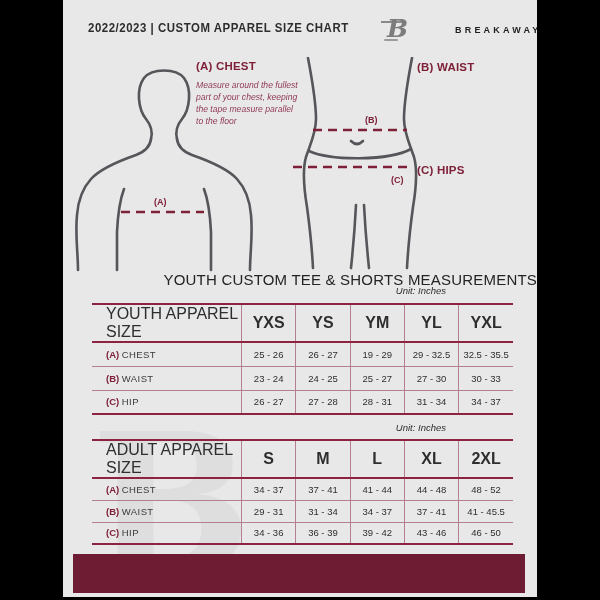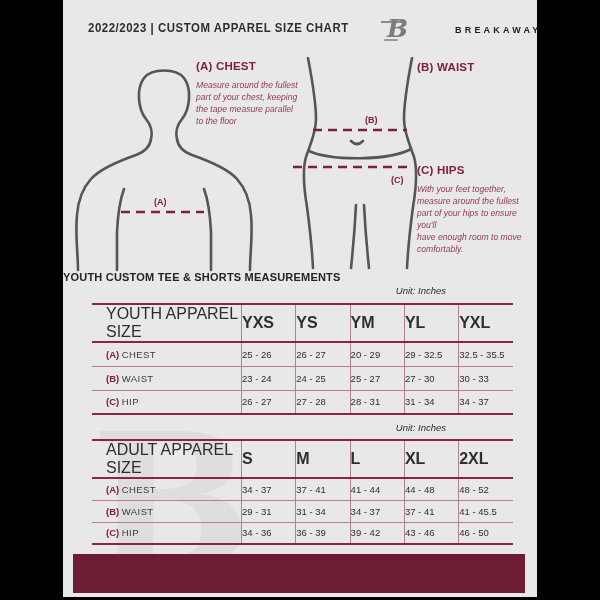--- a/index.html
+++ b/index.html
@@ -32,30 +32,30 @@
   .ins-h{position:absolute;font-size:11.5px;font-weight:bold;color:#7d2038;letter-spacing:.2px;}
   .ins-p{
     position:absolute;font-size:8.6px;font-style:italic;color:#8f3a57;
     line-height:1.4;white-space:pre-line;
   }
   
   svg .outline{fill:none;stroke:#55555a;stroke-width:2.6;stroke-linecap:round;}
   svg .dash{fill:none;stroke:#7d2038;stroke-width:2.4;stroke-dasharray:9 6;}
   svg .flabel{font-family:"Liberation Sans",sans-serif;font-size:9px;font-weight:bold;fill:#7d2038;}
   
-  .tbl-title{position:absolute;left:0;width:474px;text-align:left;
-    font-size:11px;font-weight:bold;color:#242424;letter-spacing:.2px;z-index:2;}
+  .tbl-title{position:absolute;left:0;width:474px;text-align:right;
+    font-size:15px;font-weight:normal;color:#242424;letter-spacing:.2px;z-index:2;}
   .tbl-unit{position:absolute;left:0;width:383px;text-align:right;
     font-size:9.5px;font-style:italic;color:#2d2d2d;z-index:2;}
   table.size{
     position:absolute;left:29px;width:421px;border-collapse:collapse;
     table-layout:fixed;z-index:2;
   }
   table.size th,table.size td{
-    padding:0;text-align:left;font-size:9.5px;color:#2e2e2e;font-weight:normal;
+    padding:0;text-align:center;font-size:9.5px;color:#2e2e2e;font-weight:normal;
     border-left:1px solid #b4808f;
   }
   table.size th:first-child,table.size td:first-child{
     border-left:none;text-align:left;padding-left:14px;width:135px;
   }
   table.size tr.hd{height:27px;border-top:2px solid #8c2340;border-bottom:2px solid #8c2340;}
   table.size tr.hd th{font-size:16px;}
   table.size tr.hd th.sz{font-weight:bold;}
   table.size tr.dt{border-bottom:1px solid #b4808f;}
   table.size tr.dt:last-child{border-bottom:2px solid #8c2340;}
@@ -109,42 +109,40 @@
     <text class="flabel" x="80" y="66">(B)</text>
     <text class="flabel" x="106" y="126">(C)</text>
   </svg>
 
   <div class="ins-h" style="left:133px;top:60px;">(A) CHEST</div>
   <div class="ins-p" style="left:133px;top:79px;width:106px;">Measure around the fullest part of your chest, keeping the tape measure parallel to the floor</div>
 
   <div class="ins-h" style="left:354px;top:61px;">(B) WAIST</div>
 
   <div class="ins-h" style="left:354px;top:164px;">(C) HIPS</div>
-  <div class="ins-p" style="left:354px;top:183px;width:112px;">With your feet together, measure around the fullest part of your hips to ensure you'll
-have enough room to move comfortably.</div>
 
   <div class="watermark">B</div>
 
   <div class="tbl-title" style="top:271px;">YOUTH CUSTOM TEE &amp; SHORTS MEASUREMENTS</div>
   <div class="tbl-unit" style="top:285px;">Unit: Inches</div>
   <table class="size y" style="top:303px;">
     <tbody>
         <tr class="hd">
       <th>YOUTH APPAREL SIZE</th>
       <th class="sz">YXS</th>
       <th class="sz">YS</th>
       <th class="sz">YM</th>
       <th class="sz">YL</th>
       <th class="sz">YXL</th>
     </tr>
     <tr class="dt">
       <td><span class="pfx">(A)</span> <span class="rlbl">CHEST</span></td>
       <td>25 - 26</td>
       <td>26 - 27</td>
-      <td>20 - 29</td>
+      <td>19 - 29</td>
       <td>29 - 32.5</td>
       <td>32.5 - 35.5</td>
     </tr>
     <tr class="dt">
       <td><span class="pfx">(B)</span> <span class="rlbl">WAIST</span></td>
       <td>23 - 24</td>
       <td>24 - 25</td>
       <td>25 - 27</td>
       <td>27 - 30</td>
       <td>30 - 33</td>

